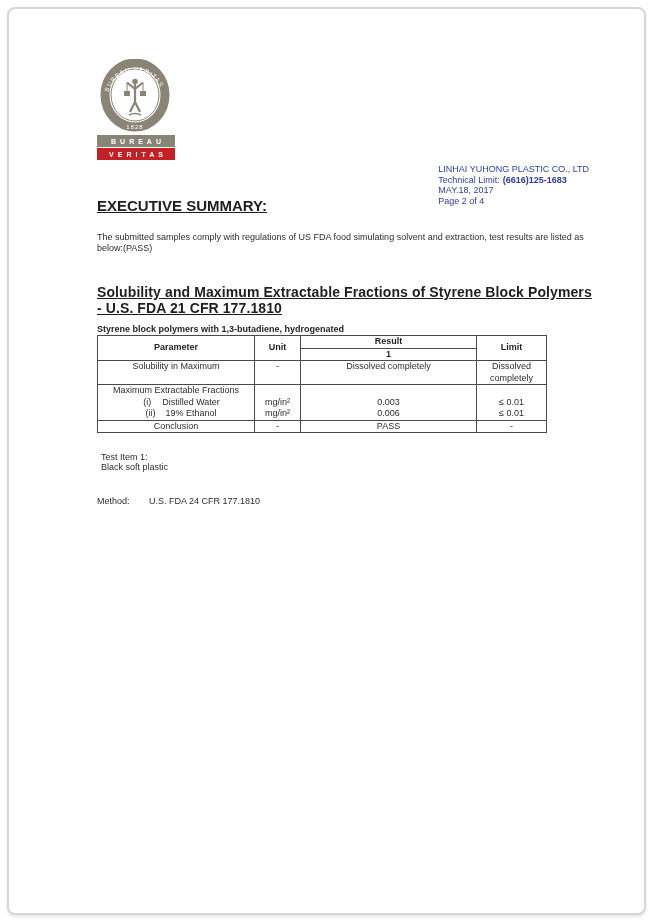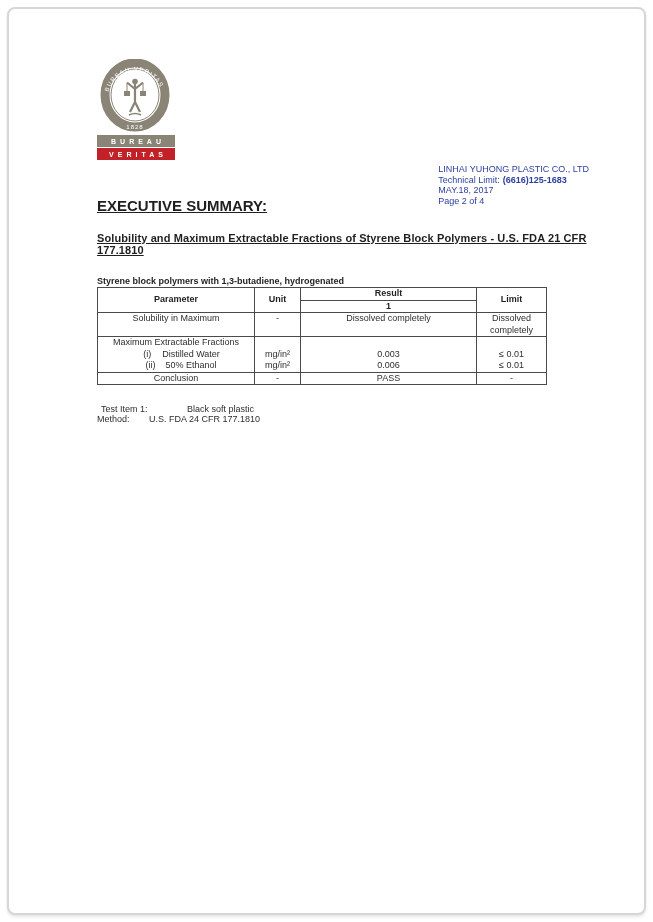--- a/index.html
+++ b/index.html
@@ -38,48 +38,48 @@
   }
   .report-header .bold{font-weight:bold;}
   .report-header .lbl{margin-right:3px;}
   
   .main{position:absolute;left:88px;top:188px;width:503px;font-size:9px;color:#2e2e2e;}
   .exec-heading{
     font-size:15px;font-weight:bold;text-decoration:underline;color:#1f1f1f;
   }
   .summary-body{margin-top:18px;line-height:11px;width:503px;}
   .section-heading{
-    margin-top:18px;font-weight:bold;text-decoration:underline;color:#1f1f1f;
-    font-size:11px;letter-spacing:0.1px;
+    margin-top:30px;font-weight:bold;text-decoration:underline;color:#1f1f1f;
+    font-size:14px;letter-spacing:0.1px;
   }
-  .table-caption{margin-top:20px;font-weight:bold;color:#1f1f1f;}
+  .table-caption{margin-top:8px;font-weight:bold;color:#1f1f1f;}
   
   table.results{
     margin-top:1px;border-collapse:collapse;table-layout:fixed;width:449px;border-radius:6px;
   }
   table.results th, table.results td{
     border:1px solid #4a4a4a;padding:0 3px;font-size:9px;line-height:11.5px;
     text-align:center;vertical-align:top;color:#2e2e2e;
   }
   table.results th{font-weight:bold;vertical-align:middle;color:#1f1f1f;}
   .col-param{width:157px;}
   .col-unit{width:46px;}
   .col-result{width:176px;}
   .col-limit{width:70px;}
   td.left{text-align:left;}
   .line{line-height:11.5px;min-height:11.5px;white-space:nowrap;}
   .idx{display:inline-block;width:30px;}
   td.conclusion{font-weight:normal;}
   
-  .ti-row{margin-top:19px;display:flex;padding-left:4px;}
+  .ti-row{margin-top:19px;display:flex;padding-left:4px;flex-direction:column;}
   .ti-label{width:86px;flex:none;}
   .note-row{margin-top:11px;display:flex;}
   .note-label{width:52px;flex:none;}
   .note-lines div{line-height:11px;}
-  .method-row{margin-top:0;display:flex;}
+  .method-row{margin-top:24px;display:flex;}
 </style>
 </head>
 <body>
 
 <div class="page">
 
   <div class="logo">
     <svg class="emblem" viewBox="0 0 72 72" width="72" height="74">
       <ellipse cx="36" cy="35" rx="30" ry="32" fill="none" stroke="var(--logo-grey)" stroke-width="9"></ellipse>
       <ellipse cx="36" cy="35" rx="24" ry="26" fill="none" stroke="var(--logo-grey)" stroke-width="1"></ellipse>
@@ -107,20 +107,21 @@
       <span class="lbl">Technical Limit:</span><span class="bold">(6616)125-1683</span>
     </div>
     <div>MAY.18, 2017</div>
     <div>Page 2 of 4</div>
   </div>
 
   <div class="main">
 
     <div class="exec-heading">EXECUTIVE SUMMARY:</div>
 
+    <div class="summary-body">The submitted samples comply with regulations of US FDA food simulating solvent and extraction, test results are listed as below:(PASS)</div>
 
     <div class="section-heading">Solubility and Maximum Extractable Fractions of Styrene Block Polymers - U.S. FDA 21 CFR 177.1810</div>
 
     <div class="table-caption">Styrene block polymers with 1,3-butadiene, hydrogenated</div>
 
     <table class="results">
       <colgroup>
         <col class="col-param">
           <col class="col-unit">
           <col class="col-result">
@@ -139,21 +140,21 @@
       <tr>
         <td class="left">Solubility in Maximum</td>
         <td>-</td>
         <td>Dissolved completely</td>
         <td>Dissolved completely</td>
       </tr>
       <tr>
         <td class="left">
           <div class="line">Maximum Extractable Fractions</div>
           <div class="line"><span class="idx">(i)</span><span>Distilled Water</span></div>
-          <div class="line"><span class="idx">(ii)</span><span>50% Ethanol</span></div>
+          <div class="line"><span class="idx">(ii)</span><span>19% Ethanol</span></div>
         </td>
         <td>
           <div class="line"></div>
           <div class="line">mg/in²</div>
           <div class="line">mg/in²</div>
         </td>
         <td>
           <div class="line"></div>
           <div class="line">0.003</div>
           <div class="line">0.006</div>

